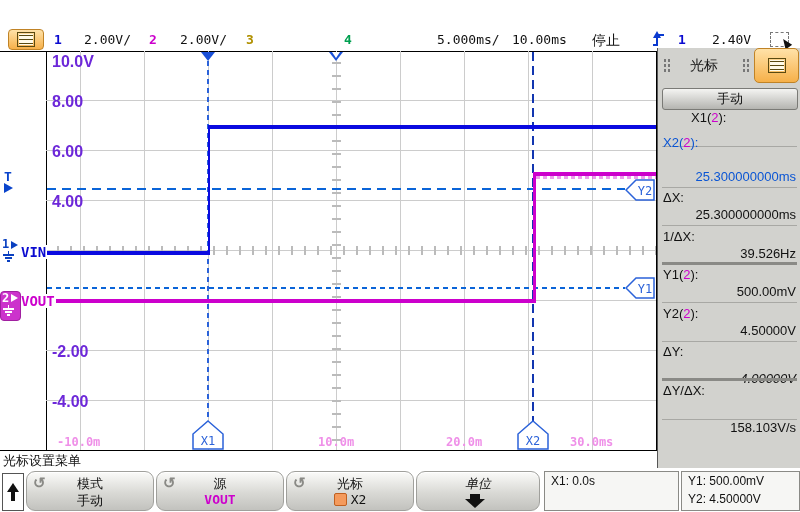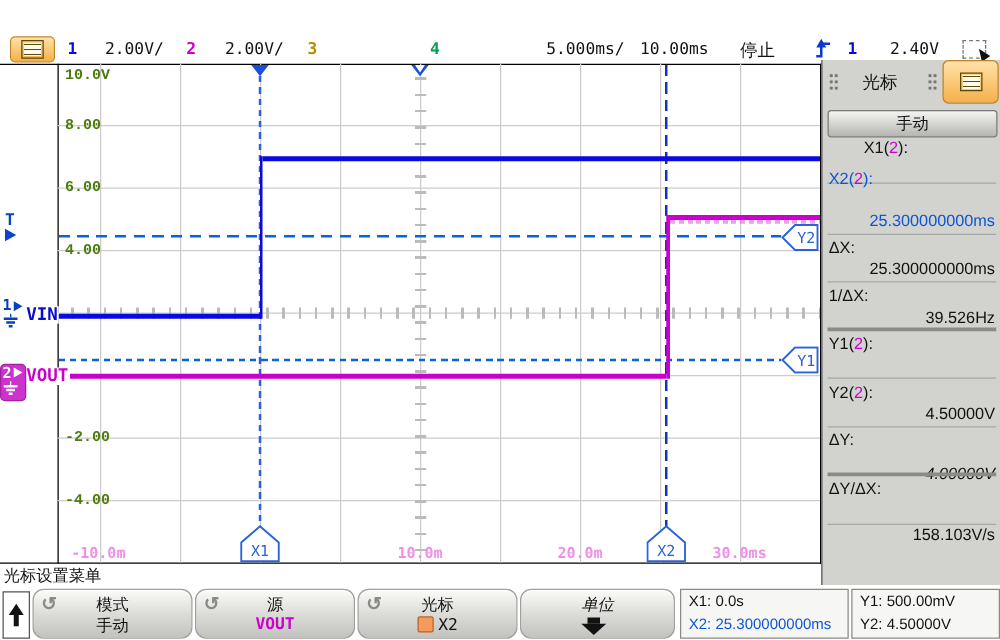--- a/index.html
+++ b/index.html
@@ -15,21 +15,21 @@
     background-clip:content-box;}
   .tb{top:31px;height:18px;line-height:18px;white-space:nowrap;}
   
   .vgrid{width:1px;top:51px;height:399px;background:#ccc;}
   .hgrid{height:1px;left:46px;width:610px;background:#ccc;}
   .vticks{top:51px;height:399px;width:9px;
     background-image:repeating-linear-gradient(to bottom,transparent 0 11px,#bbb 11px 13px);}
   .hticks{left:46px;width:610px;height:9px;
     background-image:repeating-linear-gradient(to right,transparent 0 11px,#bbb 11px 13px);}
   .border-line{background:#000;}
-  .ylab{color:#4d7c0f;font-family:Liberation Mono, monospace;font-size:12px;font-weight:bold;}
+  .ylab{color:#6d28d9;font-family:Liberation Sans, sans-serif;font-size:16px;font-weight:bold;}
   .xlab{color:#ef8fe8;font-family:"DejaVu Sans Mono",monospace;font-size:12px;font-weight:bold;top:435px;}
   
   .xcur1{top:52px;height:396px;width:2px;
     background-image:repeating-linear-gradient(to bottom,#2b62d9 0 5px,transparent 5px 9px);}
   .xcur2{top:52px;height:396px;width:2px;
     background-image:repeating-linear-gradient(to bottom,#1236b0 0 9px,transparent 9px 14px);}
   .ycur1{left:47px;width:578px;height:2px;
     background-image:repeating-linear-gradient(to right,#0a64d8 0 5px,transparent 5px 9px);}
   .ycur2{left:47px;width:578px;height:2px;
     background-image:repeating-linear-gradient(to right,#0a64d8 0 9px,transparent 9px 15px);}
@@ -204,20 +204,21 @@
 
   <div class="abs sb-label" style="top:142px;"><span>ΔX:</span></div>
   <div class="abs sb-value" style="top:159px;">25.300000000ms</div>
   <div class="abs sb-div" style="top:177px;"></div>
 
   <div class="abs sb-label" style="top:181px;"><span>1/ΔX:</span></div>
   <div class="abs sb-value" style="top:198px;">39.526Hz</div>
   <div class="abs sb-div-thick" style="top:214px;"></div>
 
   <div class="abs sb-label" style="top:219px;"><span>Y1(</span><span class="mag">2</span><span>):</span></div>
+  <div class="abs sb-value" style="top:236px;">500.00mV</div>
   <div class="abs sb-div" style="top:254px;"></div>
 
   <div class="abs sb-label" style="top:258px;"><span>Y2(</span><span class="mag">2</span><span>):</span></div>
   <div class="abs sb-value" style="top:275px;">4.50000V</div>
   <div class="abs sb-div" style="top:293px;"></div>
 
   <div class="abs sb-label" style="top:296px;"><span>ΔY:</span></div>
   <div class="abs sb-value" style="top:323px;font-style:italic;">4.00000V</div>
   <div class="abs sb-div-thick" style="top:330px;"></div>
 
@@ -251,18 +252,17 @@
   </div>
 </div>
 <div class="abs softkey" style="left:416px;width:122px;font-style:italic;">
   <div class="abs sk-title">单位</div>
   <div style="position:absolute;left:53px;top:22px;width:10px;height:5px;background:#111;"></div>
   <div class="tri" style="position:absolute;left:48px;top:27px;border-left:10px solid transparent;border-right:10px solid transparent;border-top:9px solid #111;"></div>
 </div>
 
 <div class="abs infobox" style="left:544px;width:133px;">
   <div>X1: 0.0s</div>
-  <div class="blue">X2: 25.300000000ms</div>
 </div>
 <div class="abs infobox" style="left:681px;width:117px;">
   <div>Y1: 500.00mV</div>
   <div>Y2: 4.50000V</div>
 </div>
 
 </body></html>

